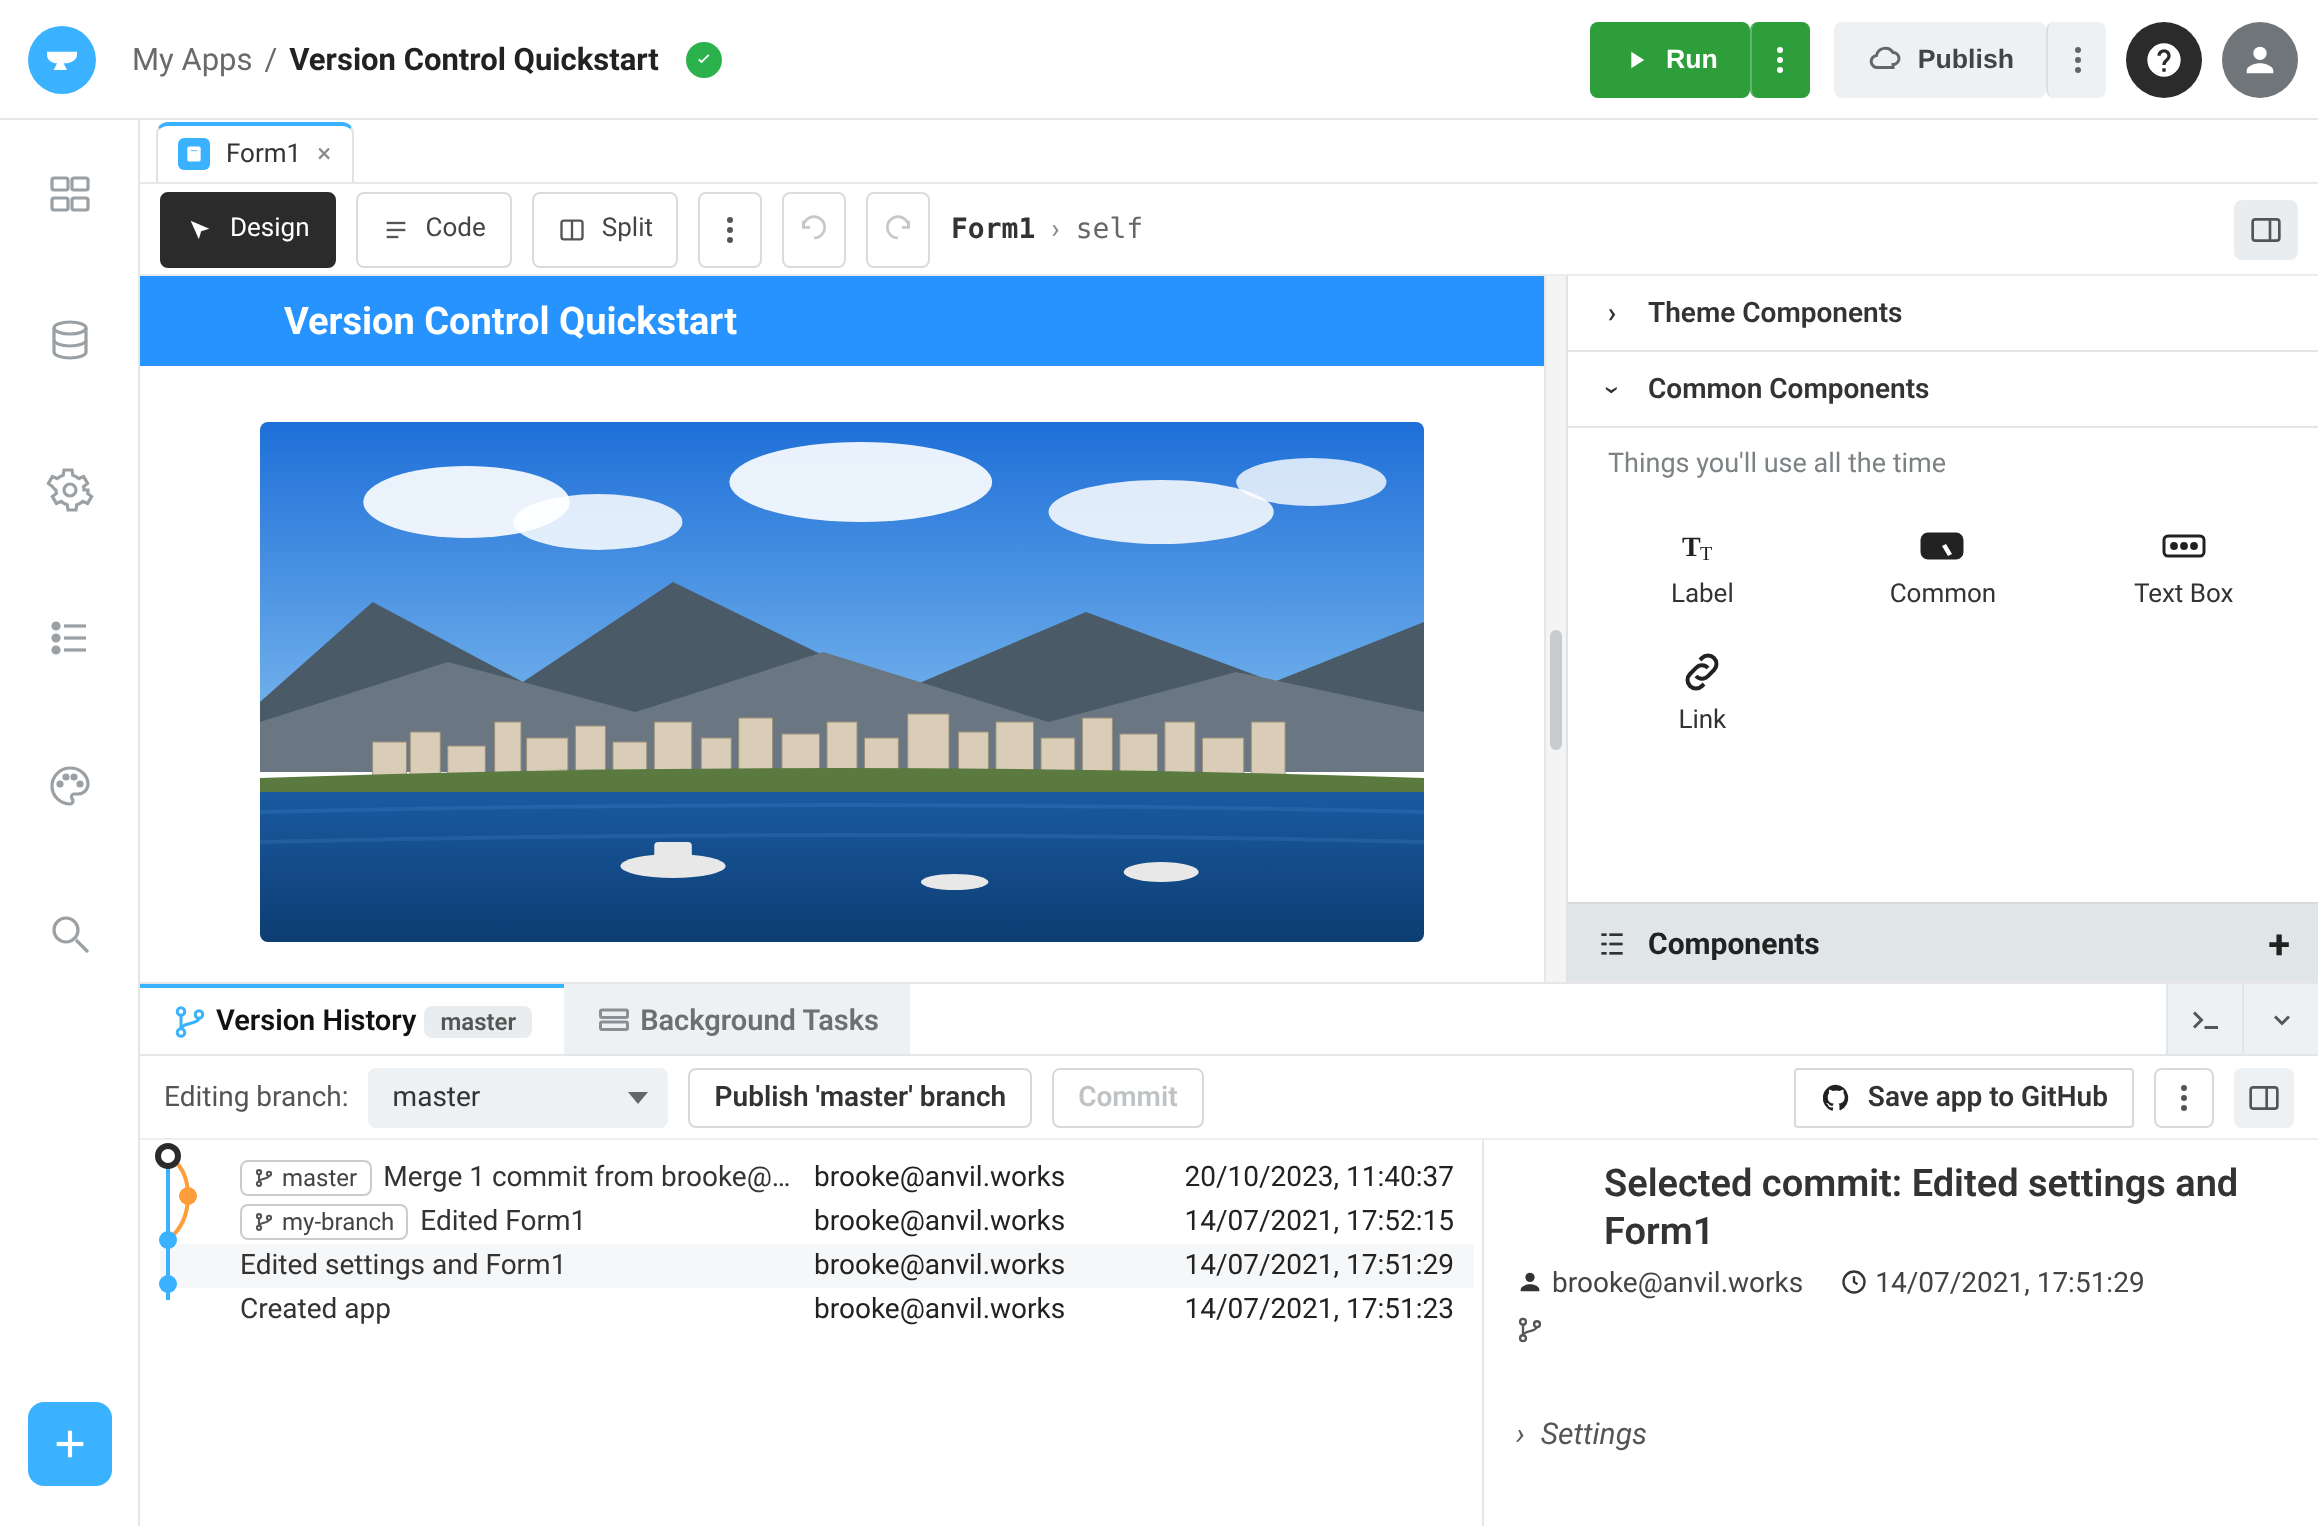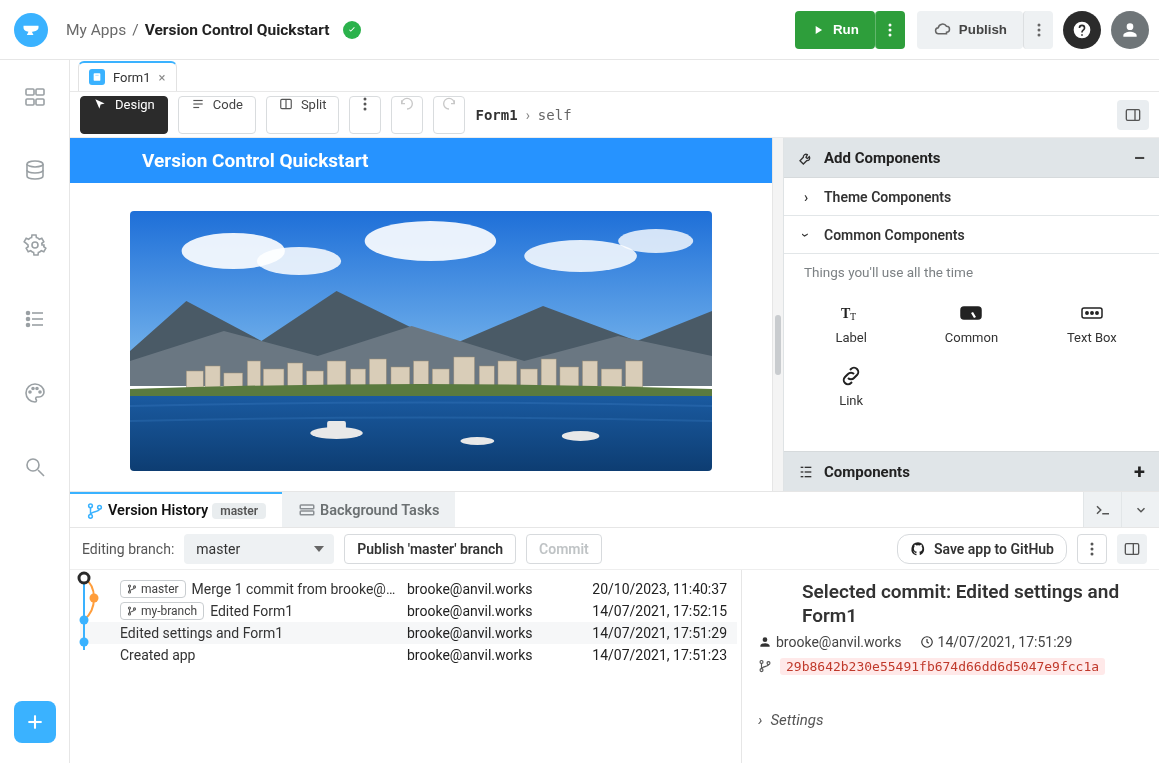--- a/index.html
+++ b/index.html
@@ -69,21 +69,21 @@
   .tab .tab-ico{width:16px;height:16px;border-radius:3px;background:#3ab2ff;display:inline-flex;align-items:center;justify-content:center;}
   .tab .tab-ico svg{width:10px;height:10px;fill:#fff;}
   .tab .close-x{color:#888;cursor:pointer;}
 
   .toolbar {
     height:46px;display:flex;align-items:center;padding:0 10px;gap:10px;border-bottom:1px solid #ececec;
   }
   .tool-seg{display:flex;gap:10px;}
   .pill{
     height:38px;border-radius:4px;border:1px solid #d9dcde;background:#fff;
-    padding:0 12px;display:inline-flex;gap:8px;font-size:13px;cursor:pointer;color:#444;
+    padding:0 12px;display:inline-flex;align-items:center;gap:8px;font-size:13px;cursor:pointer;color:#444;
   }
   .pill.dark{background:#2b2b2b;color:#fff;border-color:#2b2b2b;}
   .pill.sq{width:32px;padding:0;justify-content:center;}
   .pill.sq.disabled{color:#c8c8c8;}
   .mono{font-family:ui-monospace,Menlo,Consolas,monospace;}
   .crumb-sep{color:#888;}
   .right-pin { margin-left:auto;width:32px;height:30px;background:#e9edf0;border-radius:4px;display:flex;align-items:center;justify-content:center;cursor:pointer;}
 
   .canvas-row{flex:1;display:flex;min-height:0;position:relative;}
   .canvas {
@@ -152,21 +152,21 @@
     height:42px;display:flex;align-items:center;padding:0 12px;gap:10px;border-bottom:1px solid #eee;
   }
   .branch-row label{color:#555;font-size:14px;}
   .dropdown{
     height:30px;background:#eef1f3;border-radius:4px;padding:0 28px 0 12px;display:flex;align-items:center;
     position:relative;min-width:150px;cursor:pointer;
   }
   .dropdown::after{content:"";position:absolute;right:10px;top:50%;width:0;height:0;border-left:5px solid transparent;border-right:5px solid transparent;border-top:6px solid #666;transform:translateY(-50%);}
   .btn-light{height:30px;border:1px solid #d7dadd;background:#fff;border-radius:4px;padding:0 12px;display:inline-flex;align-items:center;cursor:pointer;font-weight:600;color:#333;}
   .btn-light.disabled{color:#bfc3c5;}
-  .github-btn{height:30px;border:1px solid #d7dadd;background:#fff;border-radius:12px;padding:0 12px;display:inline-flex;align-items:center;gap:8px;cursor:pointer;font-weight:600;color:#333;}
+  .github-btn{height:30px;border:1px solid #d7dadd;background:#fff;border-radius:2px;padding:0 12px;display:inline-flex;align-items:center;gap:8px;cursor:pointer;font-weight:600;color:#333;}
   .sq30{width:30px;height:30px;border:1px solid #d7dadd;background:#fff;border-radius:4px;display:inline-flex;align-items:center;justify-content:center;cursor:pointer;}
   .sq30.dark{background:#eef1f3;border:none;}
 
   .history-body{flex:1;display:flex;min-height:0;}
   .commit-list{flex:1;overflow:auto;padding:8px 4px 8px 10px;}
   .commit-row{display:flex;align-items:center;height:22px;font-size:14px;padding-right:10px;}
   .graph-col{width:40px;position:relative;flex-shrink:0;}
   .msg-col{flex:1;min-width:0;display:flex;align-items:center;gap:6px;}
   .author-col{width:170px;color:#222;flex-shrink:0;}
   .date-col{width:150px;color:#222;text-align:right;flex-shrink:0;}
@@ -447,27 +447,20 @@
             </svg>
           </div>
         </div>
       </div>
       <div style="width:10px;background:#f4f4f4;display:flex;flex-direction:column;">
         <div style="height:50%;"></div>
         <div class="scrollbar-thumb" style="flex:0 0 60px;margin:0 2px;"></div>
       </div>
 
       <div class="right-panel">
-        <div class="panel-head">
-          <svg width="16" height="16" viewBox="0 0 24 24" fill="none" stroke="#333" stroke-width="2">
-              <path d="M14 7a4 4 0 00-6 4L3 16l5 5 5-5a4 4 0 004-6l-3 3-2-2z"></path>
-            </svg>
-          <span>Add Components</span>
-          <span class="collapse">–</span>
-        </div>
         <div class="panel-sub">
           <span class="chev">›</span>
           <span>Theme Components</span>
         </div>
         <div class="panel-sub">
           <span class="chev" style="transform:rotate(90deg);display:inline-block">›</span>
           <span>Common Components</span>
         </div>
         <div class="panel-hint">Things you'll use all the time</div>
         <div class="comp-grid">
@@ -675,21 +668,20 @@
             </span>
           </div>
           <div class="hash-row">
             <svg width="14" height="14" viewBox="0 0 24 24" fill="none" stroke="#555" stroke-width="2">
                 <circle cx="6" cy="5" r="2.5"></circle>
                 <circle cx="6" cy="19" r="2.5"></circle>
                 <circle cx="18" cy="7" r="2.5"></circle>
                 <path d="M6 7v10"></path>
                 <path d="M18 9c0 5-12 3-12 8"></path>
               </svg>
-            <span class="hash">29b8642b230e55491fb674d66dd6d5047e9fcc1a</span>
           </div>
           <div style="height:20px"></div>
           <div class="settings-acc">
             <span>›</span>
             <span>Settings</span>
           </div>
         </div>
       </div>
     </div>
 

